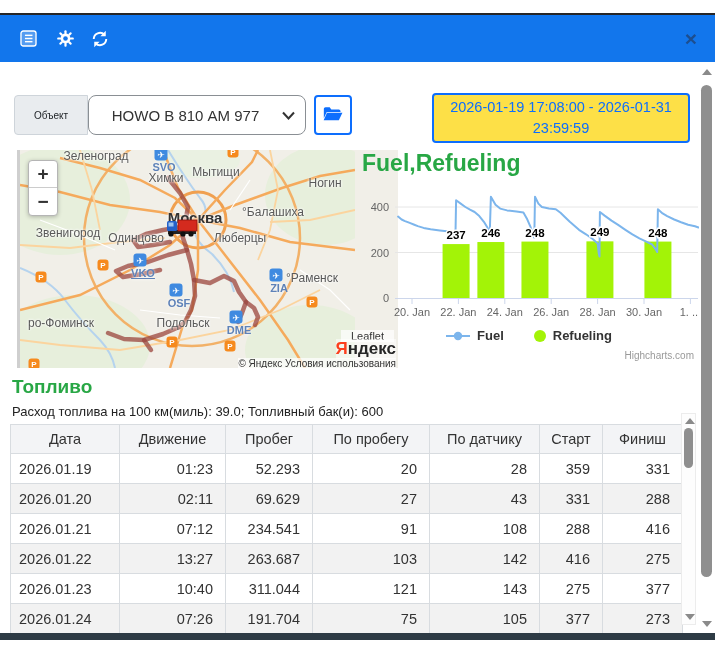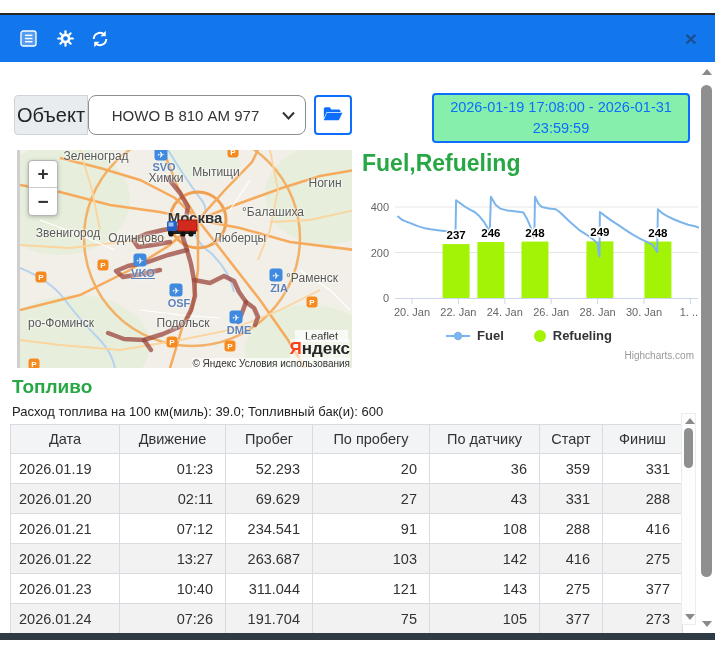--- a/index.html
+++ b/index.html
@@ -10,31 +10,31 @@
   .top-strip{position:absolute;left:0;top:0;width:715px;height:13px;background:#fff;}
   .top-line{position:absolute;left:0;top:13px;width:715px;height:2px;background:#262626;}
 
   
   .toolbar{position:absolute;left:0;top:15px;width:715px;height:47px;background:#1276ec;display:flex;align-items:center;}
   .tool-btn{width:22px;height:22px;margin-left:17px;display:flex;align-items:center;justify-content:center;cursor:pointer;}
   .tool-btn svg{display:block;}
   .close-btn{position:absolute;right:12px;top:12px;width:24px;height:24px;color:#1d4e8f;font-size:21px;font-weight:bold;display:flex;align-items:center;justify-content:center;cursor:pointer;}
 
   
-  .grp-label{position:absolute;background:#e9ecef;border:1px solid #ced4da;border-radius:4px 0 0 4px;color:#212529;font-size:20px;display:flex;align-items:center;justify-content:center;}
+  .grp-label{position:absolute;background:#e9ecef;border:1px solid #ced4da;border-radius:4px 0 0 4px;color:#212529;font-size:10px;display:flex;align-items:center;justify-content:center;}
   .obj-label{left:14px;top:95px;width:74px;height:40px;}
   .obj-select{position:absolute;left:88px;top:95px;width:218px;height:40px;background:#fff;border:1px solid #8a8f94;border-radius:8px;display:flex;align-items:center;cursor:pointer;}
   .obj-select .sel-text{flex:1;text-align:center;font-size:15px;color:#333;}
   .obj-select .chev{margin-right:10px;}
   .folder-btn{position:absolute;left:314px;top:95px;width:38px;height:40px;background:#fff;border:2px solid #0d6efd;border-radius:4px;display:flex;align-items:center;justify-content:center;cursor:pointer;}
   .time-label{left:368px;top:93px;width:64px;height:50px;}
-  .time-box{position:absolute;left:432px;top:93px;width:258px;height:50px;background:#86efac;border:2px solid #0d6efd;border-radius:4px;color:#0d6efd;font-size:14.5px;line-height:1.45;display:flex;align-items:center;justify-content:center;text-align:center;padding:0 14px;cursor:text;}
-
-  
-  .map{position:absolute;left:17px;top:150px;width:335px;height:218px;overflow:hidden;background:#f1efe8;border-left:3px solid #cfcfcf;cursor:grab;}
+  .time-box{position:absolute;left:432px;top:93px;width:258px;height:50px;background:#fde047;border:2px solid #0d6efd;border-radius:4px;color:#0d6efd;font-size:14.5px;line-height:1.45;display:flex;align-items:center;justify-content:center;text-align:center;padding:0 14px;cursor:text;}
+
+  
+  .map{position:absolute;left:17px;top:150px;width:381px;height:218px;overflow:hidden;background:#f1efe8;border-left:3px solid #cfcfcf;cursor:grab;}
   .map svg.base{position:absolute;left:0;top:0;}
   #route-svg{position:absolute;left:0;top:0;}
   .m-city{position:absolute;transform:translate(-50%,-50%);font-size:12px;color:#595959;white-space:nowrap;text-shadow:0 0 3px #fff,0 0 3px #fff;}
   .m-city-main{position:absolute;transform:translate(-50%,-50%);font-size:15px;font-weight:700;color:#333;white-space:nowrap;text-shadow:0 0 3px #fff,0 0 3px #fff;}
   .m-air{position:absolute;width:13px;height:13px;background:#3f8ae0;border-radius:3px;color:#fff;font-size:9px;display:flex;align-items:center;justify-content:center;transform:translate(-50%,-50%);}
   .m-air-code{position:absolute;transform:translate(-50%,-50%);font-size:11px;font-weight:600;color:#5e82b8;white-space:nowrap;text-shadow:0 0 3px #fff;}
   .m-rail{position:absolute;width:11px;height:11px;background:#f68a1e;border-radius:3px;color:#fff;font-size:8px;font-weight:bold;display:flex;align-items:center;justify-content:center;transform:translate(-50%,-50%);}
   .zoom-ctl{position:absolute;left:8px;top:10px;width:30px;background:#fff;border:1px solid #b5b5b5;border-radius:4px;box-shadow:0 1px 4px rgba(0,0,0,.25);z-index:5;}
   .zoom-btn{width:100%;height:27px;display:flex;align-items:center;justify-content:center;font-size:19px;font-weight:bold;color:#333;cursor:pointer;}
   .zoom-btn:first-child{border-bottom:1px solid #ccc;}
@@ -316,21 +316,21 @@
             <th>Старт</th>
             <th>Финиш</th>
           </tr>
         </thead>
       <tbody id="fuel-tbody">
           <tr>
             <td>2026.01.19</td>
             <td class="num">01:23</td>
             <td class="num">52.293</td>
             <td class="num">20</td>
-            <td class="num">36</td>
+            <td class="num">28</td>
             <td class="num">359</td>
             <td class="num">331</td>
           </tr>
           <tr>
             <td>2026.01.20</td>
             <td class="num">02:11</td>
             <td class="num">69.629</td>
             <td class="num">27</td>
             <td class="num">43</td>
             <td class="num">331</td>

